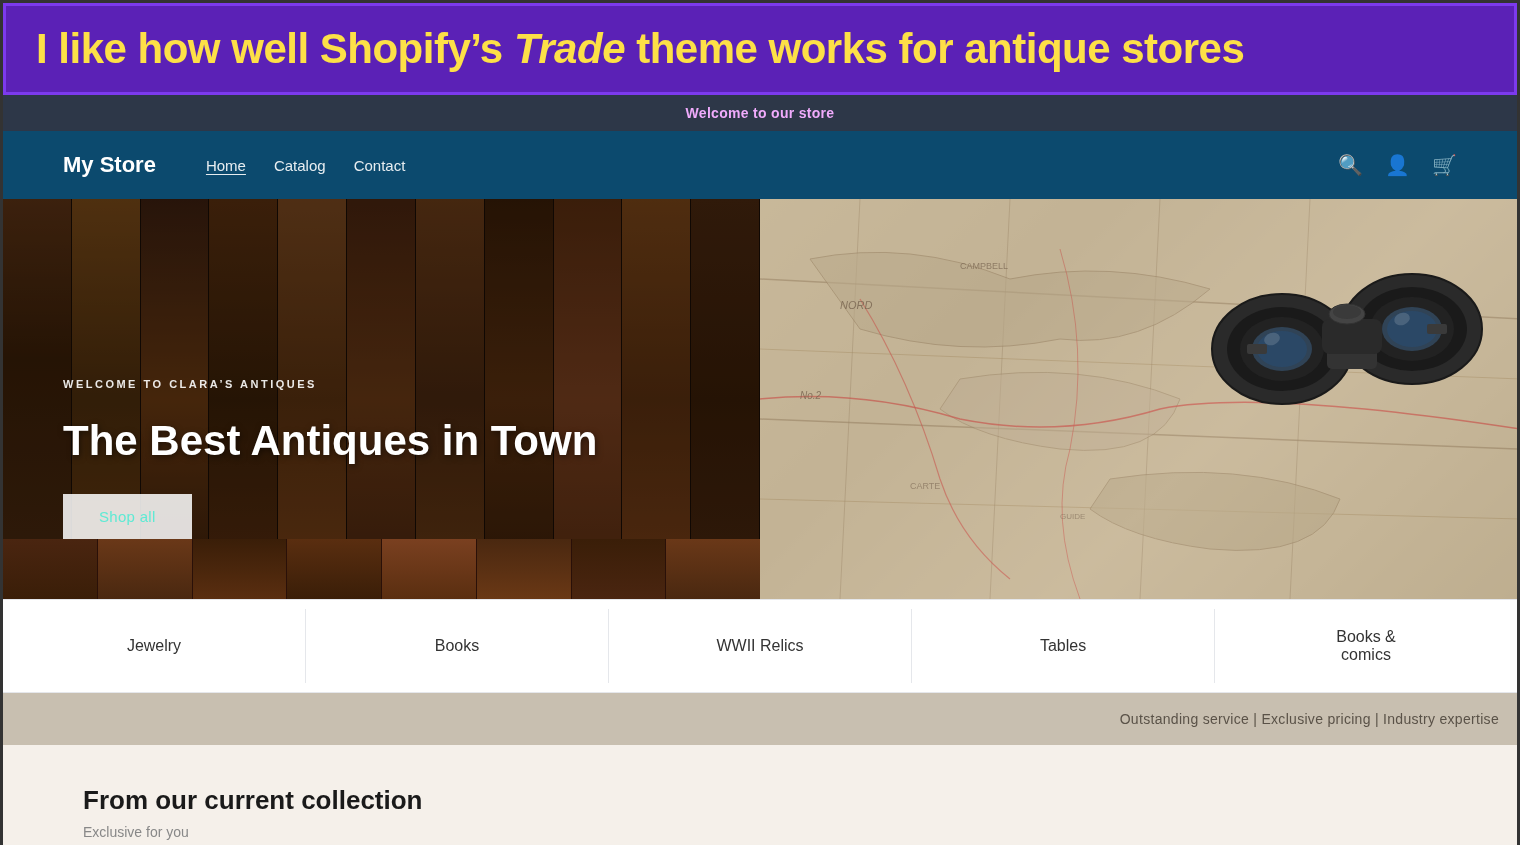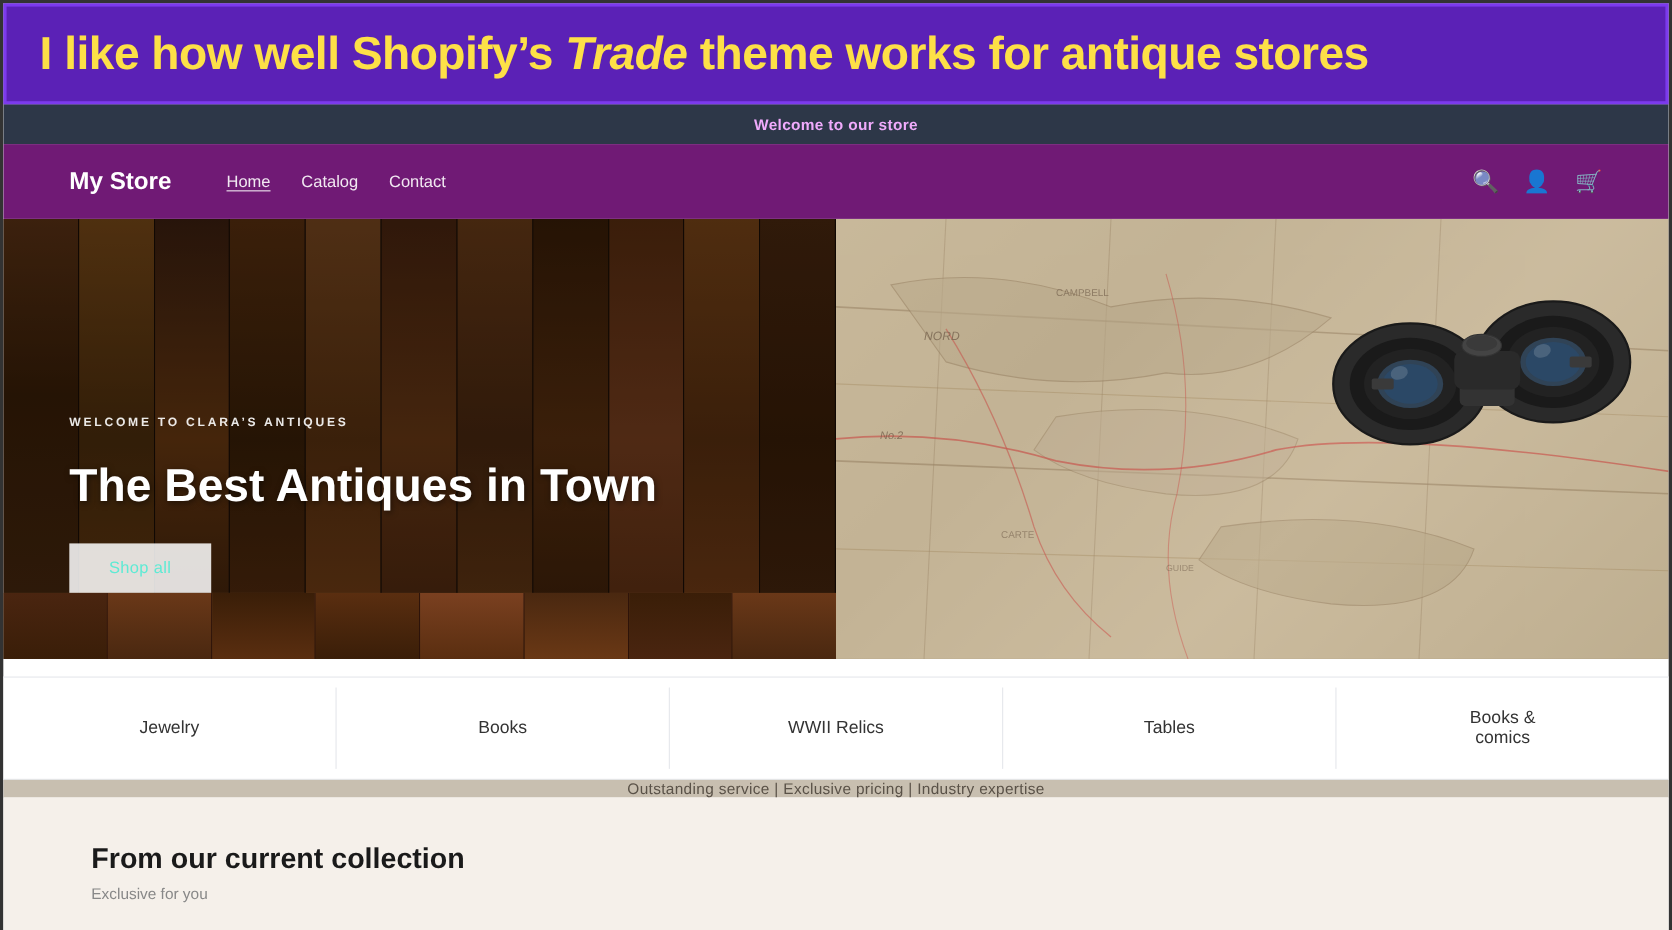--- a/index.html
+++ b/index.html
@@ -31,21 +31,21 @@
       color: #f0abfc;
       text-align: center;
       padding: 10px;
       font-size: 14px;
       font-weight: 600;
       letter-spacing: 0.3px;
     }
 
     
     .header {
-      background: #701a75;
+      background: #0c4a6e;
       display: flex;
       align-items: center;
       padding: 0 60px;
       height: 68px;
       position: relative;
     }
     .header-logo {
       color: white;
       font-size: 22px;
       font-weight: 600;
@@ -162,37 +162,37 @@
     }
     
 
     
     .categories {
       display: flex;
       align-items: center;
       border-top: 1px solid #e5e7eb;
       border-bottom: 1px solid #e5e7eb;
       background: white;
-      margin-top: 16px;
     }
     .category-item {
       flex: 1;
       text-align: center;
       padding: 28px 10px;
       font-size: 16px;
       color: #333;
       cursor: pointer;
       border-right: 1px solid #e5e7eb;
     }
     .category-item:last-child { border-right: none; }
 
     
     .value-bar {
       background: #c8bfb0;
-      text-align: center;
+      text-align: right;
+      padding: 18px;
       color: #5a5248;
       font-size: 14px;
       letter-spacing: 0.3px;
     }
 
     
     .collection-section {
       background: #f5f0ea;
       padding: 40px 80px 30px;
     }

